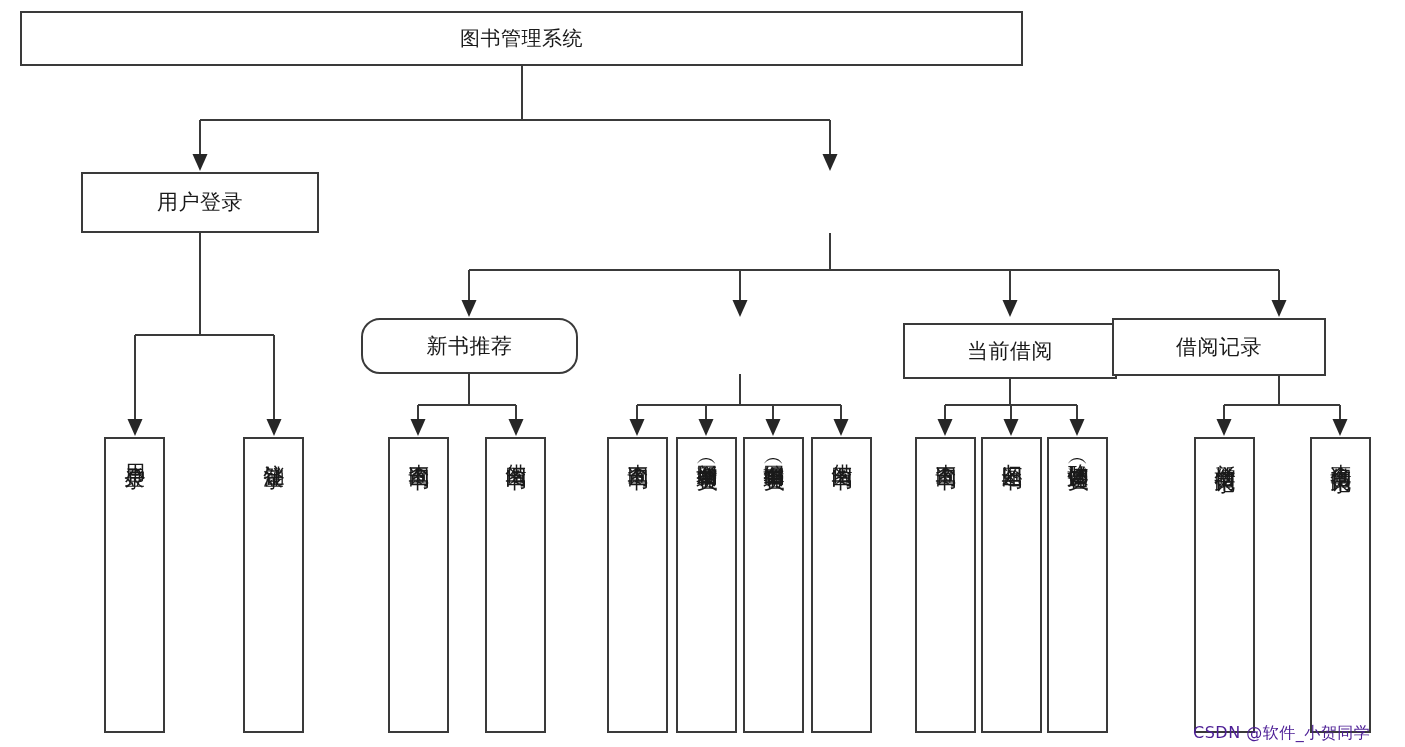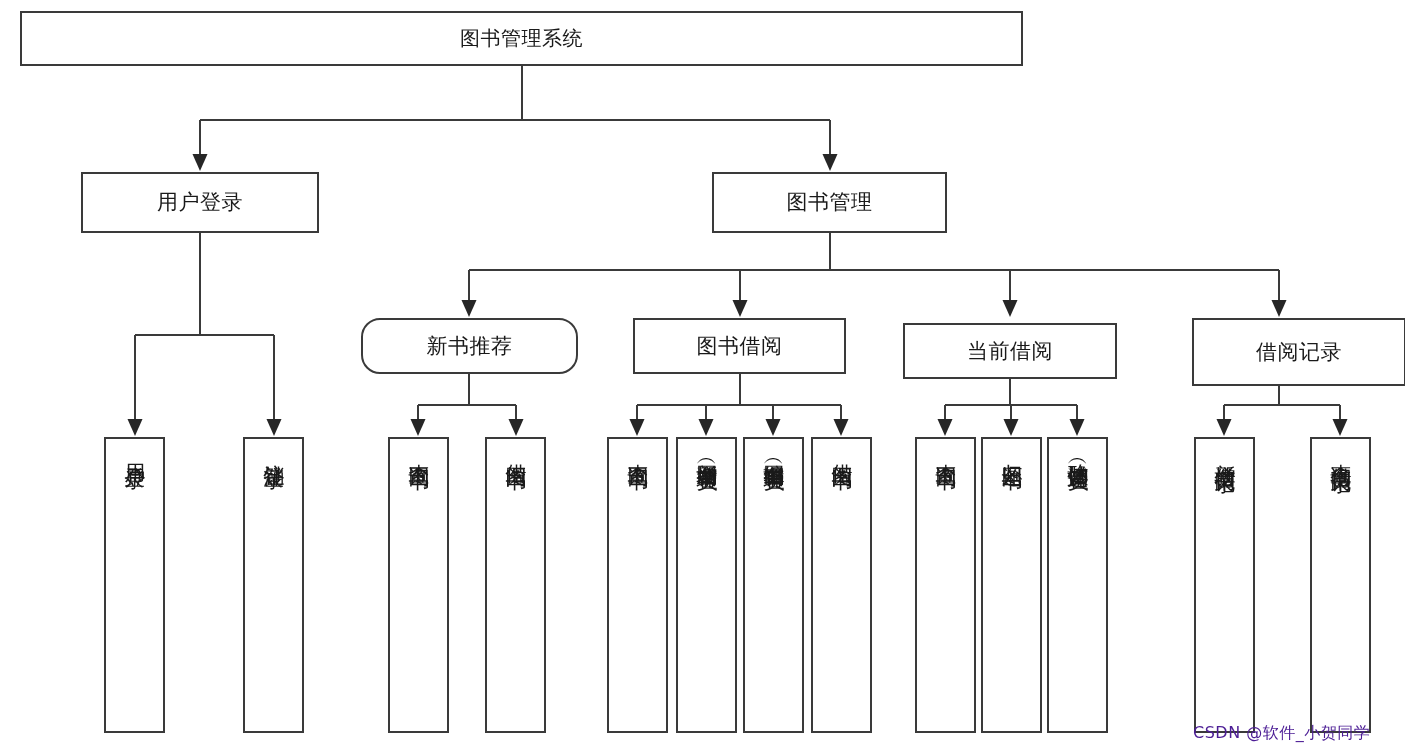--- a/index.html
+++ b/index.html
@@ -136,34 +136,28 @@
       <path d="M 1332.5 419 L 1347.5 419 L 1340 436 Z" fill="#262626"></path>
     </svg>
 
   <div class="node horiz root" id="n-root" style="left: 20px; top: 11px; width: 1003px; height: 55px;">
     <span class="node-label">图书管理系统</span>
   </div>
 
   <div class="node horiz" id="n-l1-0" style="left: 81px; top: 172px; width: 238px; height: 61px;">
     <span class="node-label">用户登录</span>
   </div>
-  <div class="node horiz" id="n-l1-1" style="left: 712px; top: 172px; width: 235px; height: 61px;">
-    <span class="node-label">图书管理</span>
-  </div>
 
   <div class="node horiz" id="n-l2-0" style="left: 361px; top: 318px; width: 217px; height: 56px; border-radius: 19px;">
     <span class="node-label">新书推荐</span>
   </div>
-  <div class="node horiz" id="n-l2-1" style="left: 633px; top: 318px; width: 213px; height: 56px;">
-    <span class="node-label">图书借阅</span>
-  </div>
   <div class="node horiz" id="n-l2-2" style="left: 903px; top: 323px; width: 214px; height: 56px;">
     <span class="node-label">当前借阅</span>
   </div>
-  <div class="node horiz" id="n-l2-3" style="left: 1192px; top: 318px; width: 214px; height: 68px;">
+  <div class="node horiz" id="n-l2-3" style="left: 1112px; top: 318px; width: 214px; height: 58px;">
     <span class="node-label">借阅记录</span>
   </div>
 
   <div class="node vert" id="n-lf-0" style="left: 104px; top: 437px; width: 61px; height: 296px;">
     <span class="node-label">用户登录</span>
   </div>
   <div class="node vert" id="n-lf-1" style="left: 243px; top: 437px; width: 61px; height: 296px;">
     <span class="node-label">注销登录</span>
   </div>
   <div class="node vert" id="n-lf-2" style="left: 388px; top: 437px; width: 61px; height: 296px;">

